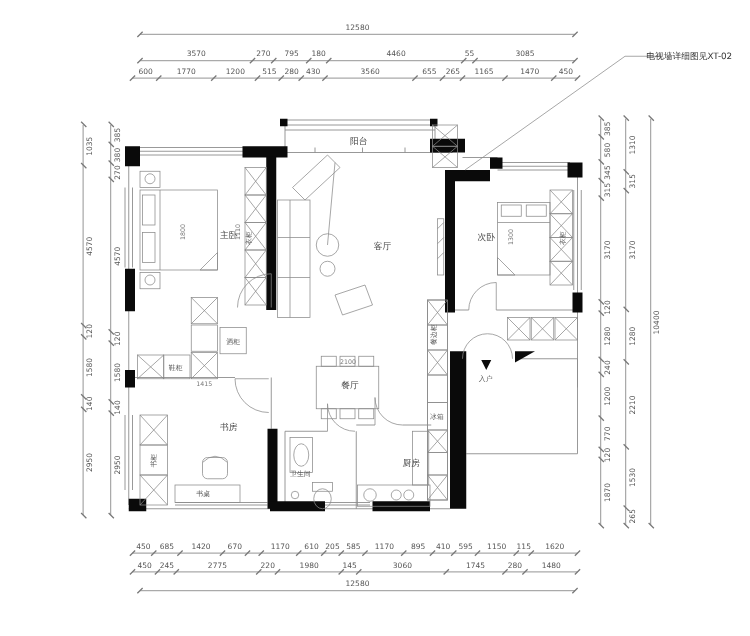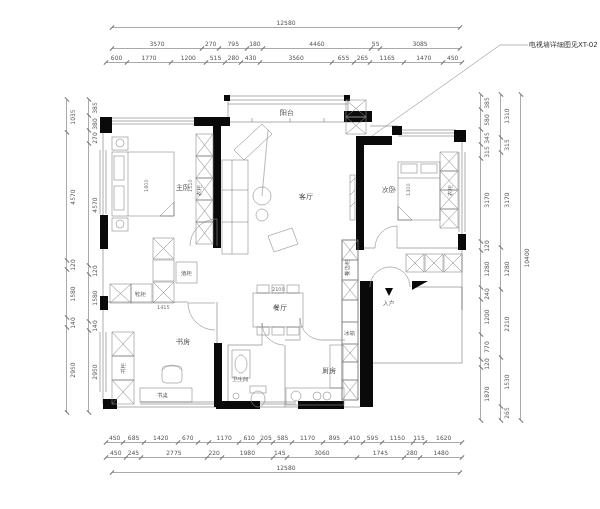--- a/index.html
+++ b/index.html
@@ -321,21 +321,21 @@
     <text class="sm" x="344" y="335">冰箱</text>
     <text class="sm" x="349" y="276" transform="rotate(-90 349 276)">餐边柜</text>
 
     <text class="id" x="148" y="192" transform="rotate(-90 148 192)">1800</text>
     <text class="id" x="192" y="192" transform="rotate(-90 192 192)">1110</text>
     <text class="id" x="410" y="196" transform="rotate(-90 410 196)">1300</text>
     <text class="id" x="272" y="291">2100</text>
     <text class="id" x="157" y="309">1415</text>
   </svg>
 
-  <div class="note" style="left:529px;top:40px;">电视墙详细图见XT-02</div>
+  <div class="note" style="left:517px;top:40px;">电视墙详细图见XT-02</div>
 
   <div class="dim dim-h" style="left:112px;top:16px;width:348px;">
 
   <div class="seg" style="flex-grow: 12580;">
         <span class="tick"></span>
         <span class="dim-label">12580</span>
       </div>
     </div>
   <div class="dim dim-h" style="left:112px;top:37px;width:348px;">
 

